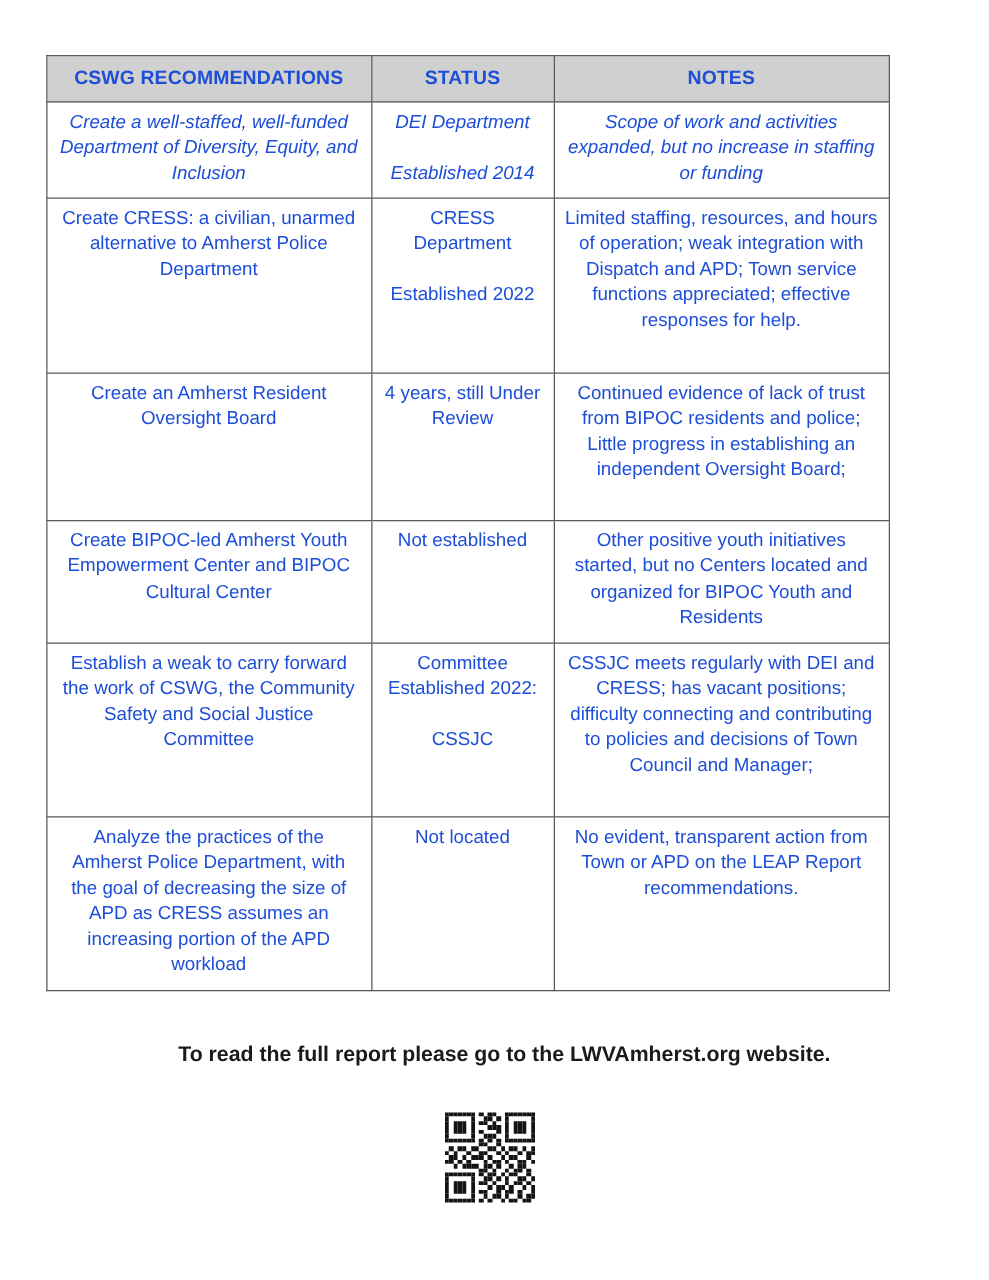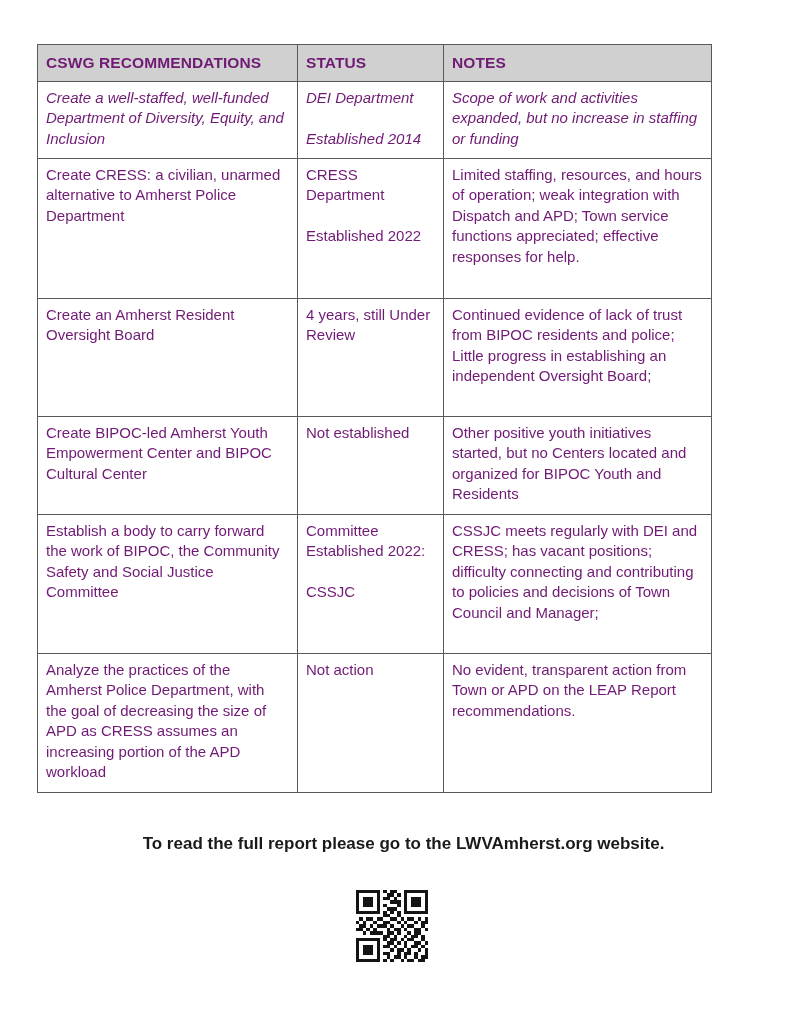--- a/index.html
+++ b/index.html
@@ -23,25 +23,25 @@
     width: 674px;
     border-collapse: collapse;
     table-layout: fixed;
   }
   .rec-table col.c1 { width: 260px; }
   .rec-table col.c2 { width: 146px; }
   .rec-table col.c3 { width: 268px; }
   .rec-table th, .rec-table td {
     border: 1px solid #595959;
     vertical-align: top;
-    text-align: left;
+    text-align: center;
     padding: 6px 9px 8px 8px;
     font-size: 15px;
     line-height: 1.36;
-    color: #701a75;
+    color: #1d4ed8;
     white-space: pre-line;
     overflow-wrap: break-word;
   }
   .rec-table th {
     background: #d0d0d0;
     font-weight: bold;
     font-size: 15.5px;
     height: 37px;
     padding-top: 7px;
     letter-spacing: 0.1px;
@@ -114,29 +114,29 @@
         <td>Create an Amherst Resident Oversight Board</td>
         <td>4 years, still Under Review</td>
         <td>Continued evidence of lack of trust from BIPOC residents and police; Little progress in establishing an independent Oversight Board;</td>
       </tr>
       <tr class="r4">
         <td>Create BIPOC-led Amherst Youth Empowerment Center and BIPOC Cultural Center</td>
         <td>Not established</td>
         <td>Other positive youth initiatives started, but no Centers located and organized for BIPOC Youth and Residents</td>
       </tr>
       <tr class="r5">
-        <td>Establish a body to carry forward the work of BIPOC, the Community Safety and Social Justice Committee</td>
+        <td>Establish a weak to carry forward the work of CSWG, the Community Safety and Social Justice Committee</td>
         <td>Committee Established 2022:
 
 CSSJC</td>
         <td>CSSJC meets regularly with DEI and CRESS; has vacant positions; difficulty connecting and contributing to policies and decisions of Town Council and Manager;</td>
       </tr>
       <tr class="r6">
         <td>Analyze the practices of the Amherst Police Department, with the goal of decreasing the size of APD as CRESS assumes an increasing portion of the APD workload</td>
-        <td>Not action</td>
+        <td>Not located</td>
         <td>No evident, transparent action from Town or APD on the LEAP Report recommendations.</td>
       </tr>
     </tbody>
   </table>
 
   <div class="footer-note">To read the full report please go to the LWVAmherst.org website.</div>
 
   <div class="qr">
       <div class="qm on"></div>
       <div class="qm on"></div>

